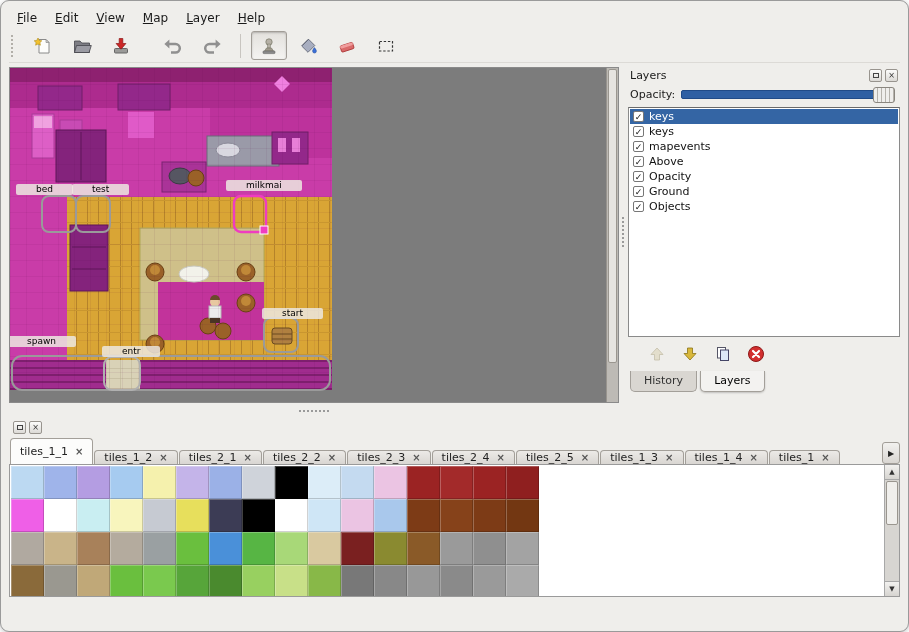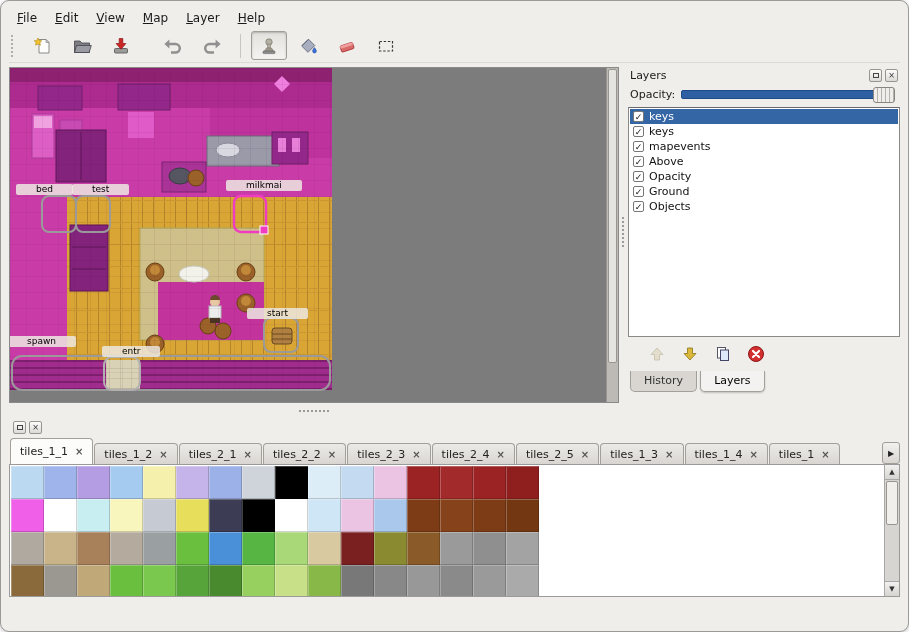--- a/index.html
+++ b/index.html
@@ -76,21 +76,21 @@
   .ptabs { display:flex; gap:3px; padding-left:4px; margin-top:2px; }
   .ptab { font-size:11px; padding:3px 13px 4px; background:#d9d6d1; color:#333;
     border:1px solid #a39f99; border-top:none; border-radius:0 0 5px 5px; }
   .ptab.active { background:#f3f2f0; color:#000; box-shadow:0 1px 2px rgba(0,0,0,.2); }
 
   
   .tilesets-panel { position:absolute; left:8px; right:8px; top:418px; height:178px; }
   .ttabs-wrap { position:relative; height:26px; margin-top:2px; }
   .ttabs { display:flex; align-items:flex-end; gap:1px; height:26px; overflow:hidden;
     margin-right:20px; padding-left:1px; }
-  .ttab { flex:0 0 auto; display:flex; align-items:center; gap:7px; height:21px;
+  .ttab { flex:0 0 auto; display:flex; align-items:center; gap:7px; height:14px;
     padding:0 9px; font-size:11px; color:#222; background:linear-gradient(#eceae7,#d9d6d2);
     border:1px solid #a39f99; border-bottom:none; border-radius:4px 4px 0 0; }
   .ttab.active { height:26px; background:#fcfcfb; position:relative; z-index:2; }
   .tclose { font-size:10px; font-weight:bold; color:#555; }
   .tab-scroll { position:absolute; right:0; bottom:0; width:18px; height:22px;
     border:1px solid #a19d97; border-radius:3px; background:linear-gradient(#f2f1ef,#d9d6d2);
     font-size:8px; color:#222; display:flex; align-items:center; justify-content:center; }
   .tileset-content { position:absolute; left:0; right:0; top:45px; bottom:0;
     background:#ffffff; border:1px solid #9a9a9a; overflow:hidden; }
   .tile-grid { position:absolute; left:1px; top:1px; }
@@ -307,21 +307,21 @@
         <rect x="2" y="288" width="318" height="34" rx="10" stroke="#9a9a9a" stroke-width="2"></rect>
         <rect x="94" y="289" width="36" height="33" rx="8" stroke="#b0b0b0" stroke-width="2"></rect>
       </g>
     </svg>
     <div class="map-vscroll">
       <div class="thumb"></div>
     </div>
   <div class="mlabel" style="left: 6px; top: 116px;">bed</div>
       <div class="mlabel" style="left: 62px; top: 116px;">test</div>
       <div class="mlabel" style="left: 216px; top: 112px;">milkmai</div>
-      <div class="mlabel" style="left: 237px; top: 240px;">start</div>
+      <div class="mlabel" style="left: 252px; top: 240px;">start</div>
       <div class="mlabel" style="left: -3px; top: 268px;">spawn</div>
       <div class="mlabel" style="left: 92px; top: 278px;">entr</div>
     </div>
 
   <div class="vsplit">
       <div class="dots-v"></div>
     </div>
   <div class="hsplit">
       <div class="dots-h"></div>
     </div>

